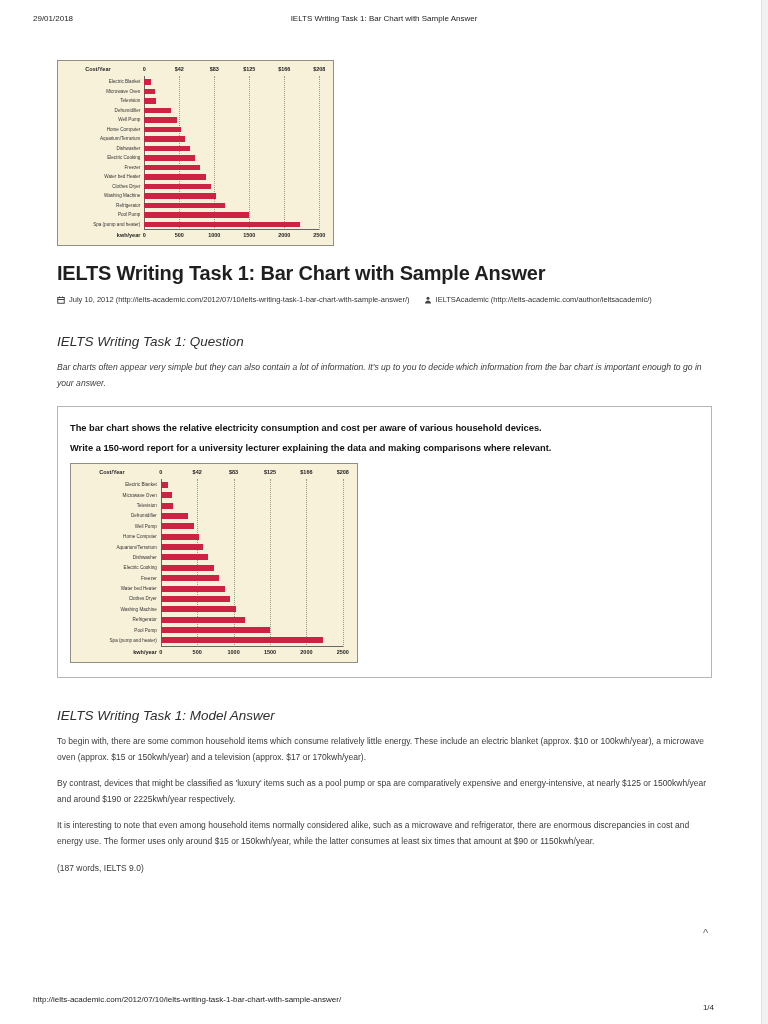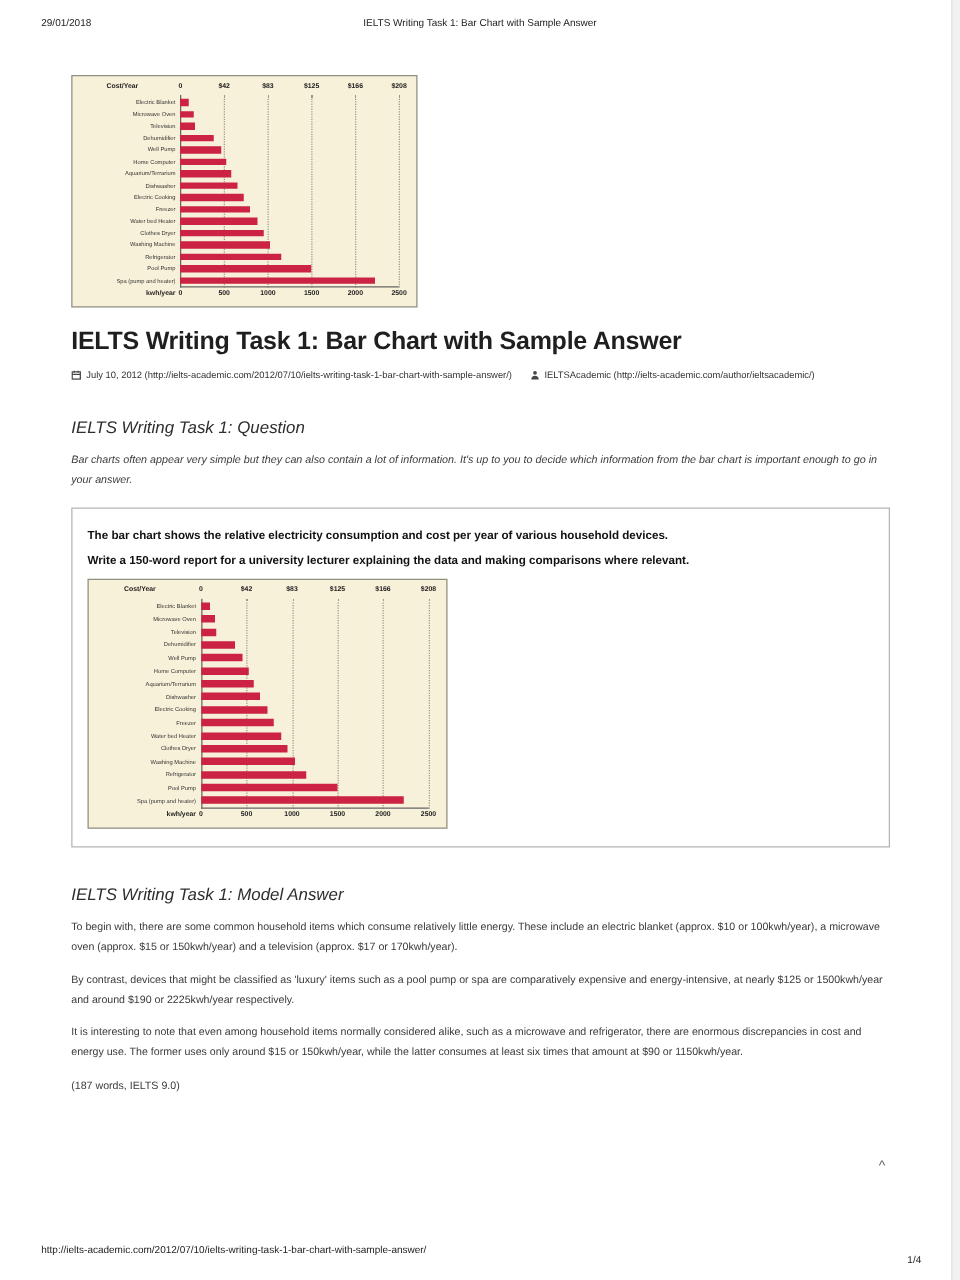--- a/index.html
+++ b/index.html
@@ -5,21 +5,21 @@
   html,body{margin:0;padding:0;}
   body{
     width:768px;height:1024px;position:relative;background:#ffffff;
     font-family:"Liberation Sans",sans-serif;color:#333;overflow:hidden;
   }
 
   
   .header-date{position:absolute;top:14px;left:33px;font-size:8px;color:#222;}
   .header-title{position:absolute;top:14px;left:100px;right:100px;text-align:center;font-size:8px;color:#222;}
   .footer-url{position:absolute;left:33px;bottom:20px;font-size:8px;color:#222;}
-  .footer-page{position:absolute;right:31px;bottom:12px;font-size:8px;color:#222;}
+  .footer-page{position:absolute;right:54px;bottom:12px;font-size:8px;color:#222;}
 
   .scrollbar{position:absolute;right:0;top:0;width:6px;height:100%;background:#f1f1f1;border-left:1px solid #e0e0e0;}
   .scroll-caret{position:absolute;left:703px;top:928px;font-size:11px;color:#666;line-height:1;}
 
   .content{position:absolute;left:57px;top:60px;width:655px;}
 
   
   .chart{
     background:#f8f1d9;border:1px solid #8f8f83;box-sizing:border-box;
     display:flex;flex-direction:column;padding:3px;
@@ -215,21 +215,21 @@
           <path d="M2 15c0-3.3 2.7-6 6-6s6 2.7 6 6z" fill="#444"></path>
         </svg>
     </span>
     <span>IELTSAcademic (http://ielts-academic.com/author/ieltsacademic/)</span>
   </div>
 
   <h2 class="section-heading">IELTS Writing Task 1: Question</h2>
   <p class="intro">Bar charts often appear very simple but they can also contain a lot of information. It's up to you to decide which information from the bar chart is important enough to go in your answer.</p>
 
   <div class="question-box">
-    <p class="qline">The bar chart shows the relative electricity consumption and cost per year of various household devices.</p>
+    <p class="qline">The bar chart shows the relative electricity consumption and cost per aware of various household devices.</p>
     <p class="qline">Write a 150-word report for a university lecturer explaining the data and making comparisons where relevant.</p>
     <div class="chart chart2" style="background: rgb(248, 241, 217);">
         <div class="ctop">
           <span class="cttl">Cost/Year</span>
           <span class="ctickwrap">
             <span class="ctick" style="left:0%">0</span>
             <span class="ctick" style="left:20%">$42</span>
             <span class="ctick" style="left:40%">$83</span>
             <span class="ctick" style="left:60%">$125</span>
             <span class="ctick" style="left:80%">$166</span>

